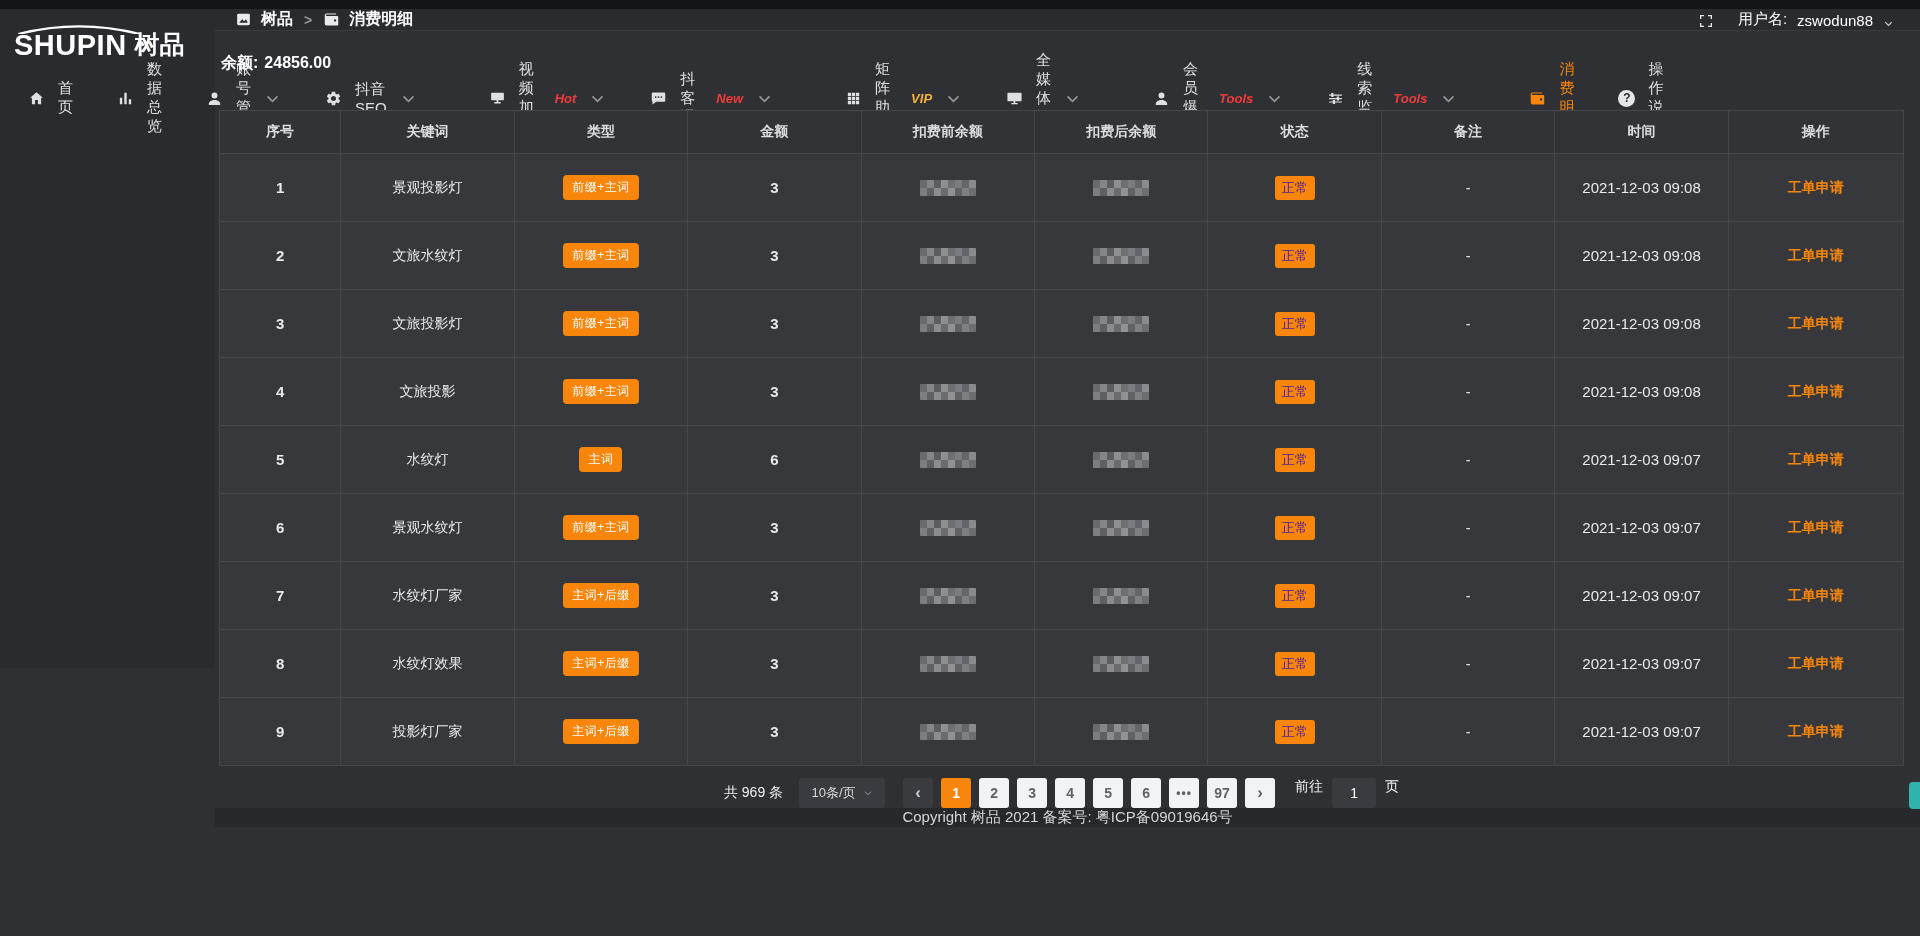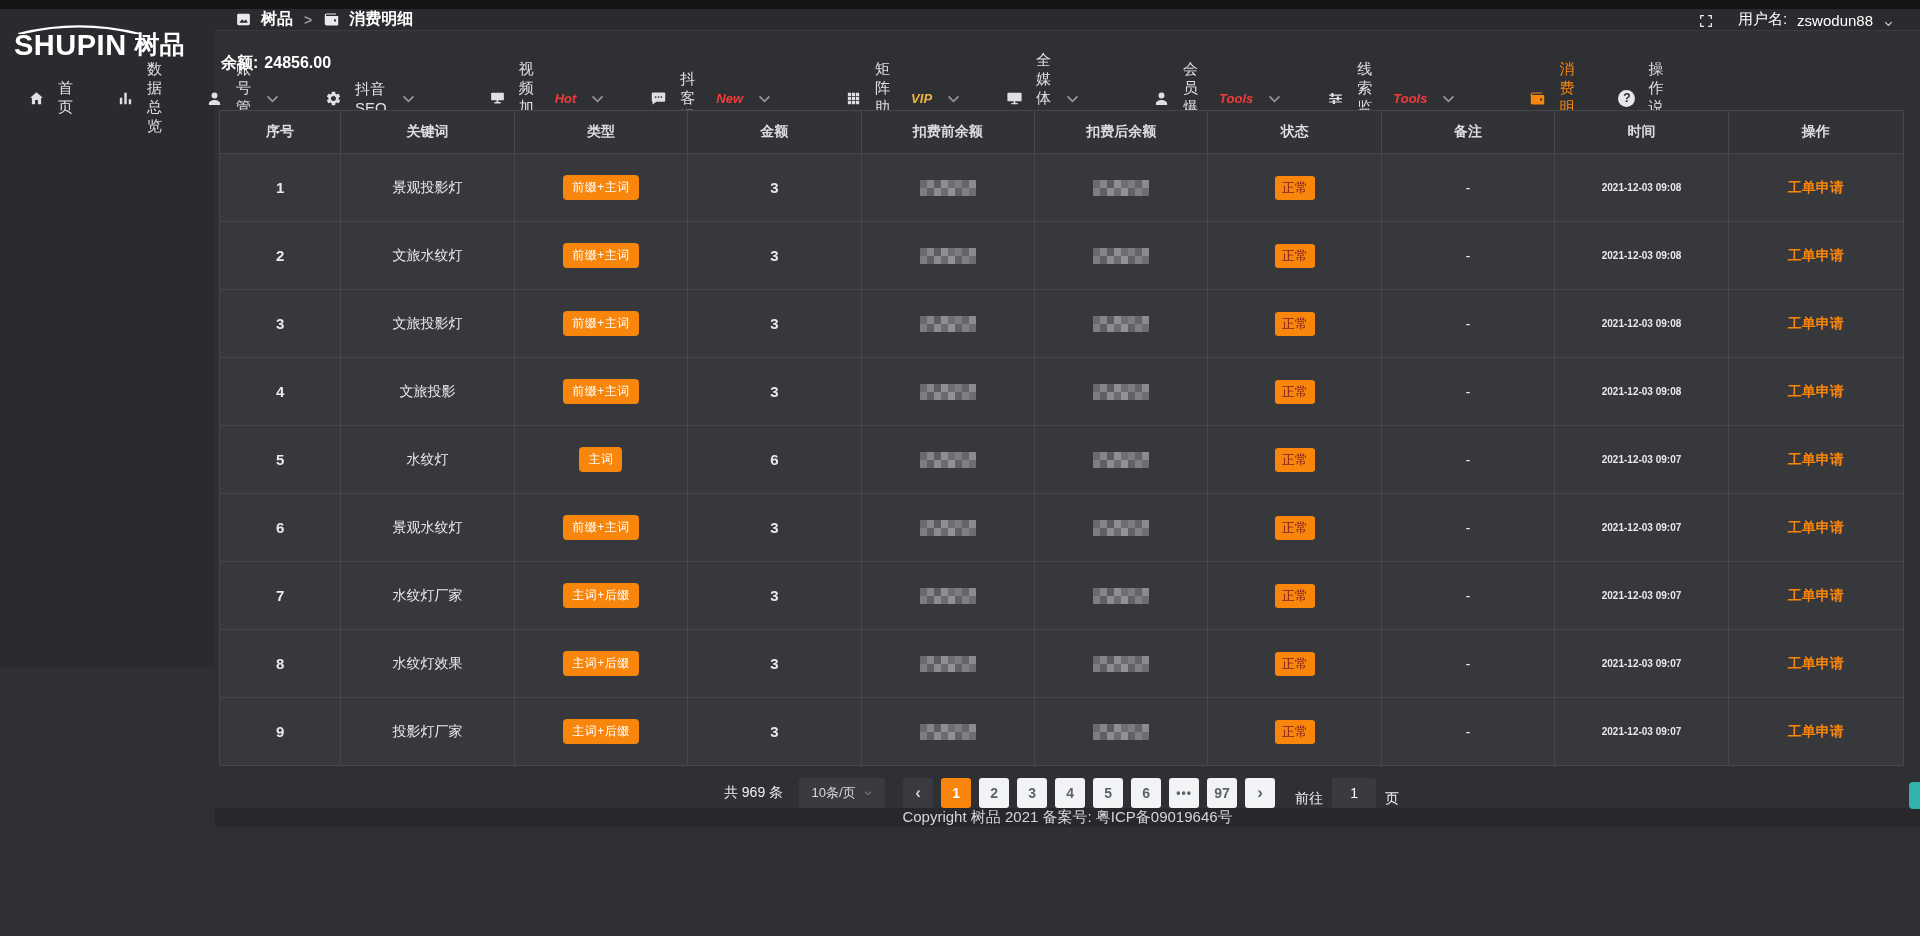--- a/index.html
+++ b/index.html
@@ -38,39 +38,39 @@
   .fs-icon{width:16px;height:16px;color:#e3e4e6;margin-right:14px}
   .user-chevron{width:11px;height:11px;color:#cfd0d3}
   .content{flex:1;padding:0 16px 0 4px}
   .balance{margin:22px 0 36px 2px;font-size:16px;font-weight:bold;color:#fff}
   .balance b{margin-left:6px}
   
   table{width:100%;border-collapse:collapse;table-layout:fixed}
   th{height:43px;background:var(--bg-head);color:#dcdde0;font-size:14px;font-weight:bold;border:1px solid var(--grid)}
   td{height:68px;background:var(--bg-cell);border:1px solid var(--grid);text-align:center;font-size:14px;color:var(--text)}
   td.num,td.amount{font-weight:600;font-size:15px}
-  td.time{font-size:10px;font-weight:700}
+  td.time{font-size:15px;font-weight:400}
   .badge{display:inline-block;background:var(--accent);color:#fff;font-size:12px;padding:4px 9px;border-radius:4px;letter-spacing:.5px}
-  .status-badge{display:inline-block;background:var(--accent);color:#7f1d1d;font-size:13px;padding:3px 7px;border-radius:3px}
+  .status-badge{display:inline-block;background:var(--accent);color:#4c1d95;font-size:13px;padding:3px 7px;border-radius:3px}
   .action-link{color:var(--accent);font-size:14px;font-weight:600;cursor:pointer;text-decoration:none}
   .redacted{width:56px;height:16px;margin:0 auto;border-radius:1px;
     background:
       linear-gradient(90deg,#6a6b6f 0 7px,#85868a 7px 14px,#5c5d61 14px 21px,#8f8f91 21px 28px,#6e6f73 28px 35px,#7b7c80 35px 42px,#64656a 42px 49px,#8a8b8d 49px 56px) top/56px 8px no-repeat,
       linear-gradient(90deg,#7d7e82 0 7px,#5f6064 7px 14px,#8c8c8e 14px 21px,#6b6c70 21px 28px,#929294 28px 35px,#616266 35px 42px,#7f8084 42px 49px,#6d6e72 49px 56px) bottom/56px 8px no-repeat}
   
   .pagination{margin-top:12px;display:flex;align-items:center;justify-content:center;gap:8px;font-size:14px;color:#f0f1f3}
   .pg-total{margin-right:8px}
   .pg-size{height:30px;min-width:86px;background:#3a3b40;border-radius:3px;display:flex;align-items:center;justify-content:center;gap:7px;font-size:13px;color:#d8d9db;cursor:pointer;padding:0 9px;margin-right:10px}
   .pg-size .chev{width:10px;height:10px;color:#9a9b9e}
   .pg-btn{min-width:30px;height:30px;border-radius:3px;display:flex;align-items:center;justify-content:center;font-size:14px;font-weight:bold;cursor:pointer;background:#f2f3f5;color:#5f6266;border:none}
   .pg-btn.dark{background:#3a3b40;color:#cfd0d3}
   .pg-btn.active{background:var(--accent);color:#fff}
   .pg-btn.more{letter-spacing:1px;font-size:12px}
   .pg-arrow{font-size:17px;line-height:1;padding-bottom:2px}
-  .pg-goto{display:flex;align-items:flex-end;gap:9px;margin-left:12px}
+  .pg-goto{display:flex;align-items:flex-start;gap:9px;margin-left:12px}
   .pg-goto input{width:44px;height:30px;background:#3a3b40;border:none;border-radius:3px;color:#fff;font-size:14px;text-align:center;font-family:inherit}
   
   .footer{height:58px;background:#27282b;display:flex;align-items:center;justify-content:center;font-size:15px;color:#d4d5d8;position:relative}
   .chat-tab{position:absolute;right:0;bottom:18px;width:11px;height:27px;background:#2fb3ac;border-radius:4px 0 0 4px}
 </style>
 </head>
 <body>
 
 <div class="top-strip"></div>
 <div class="app">

